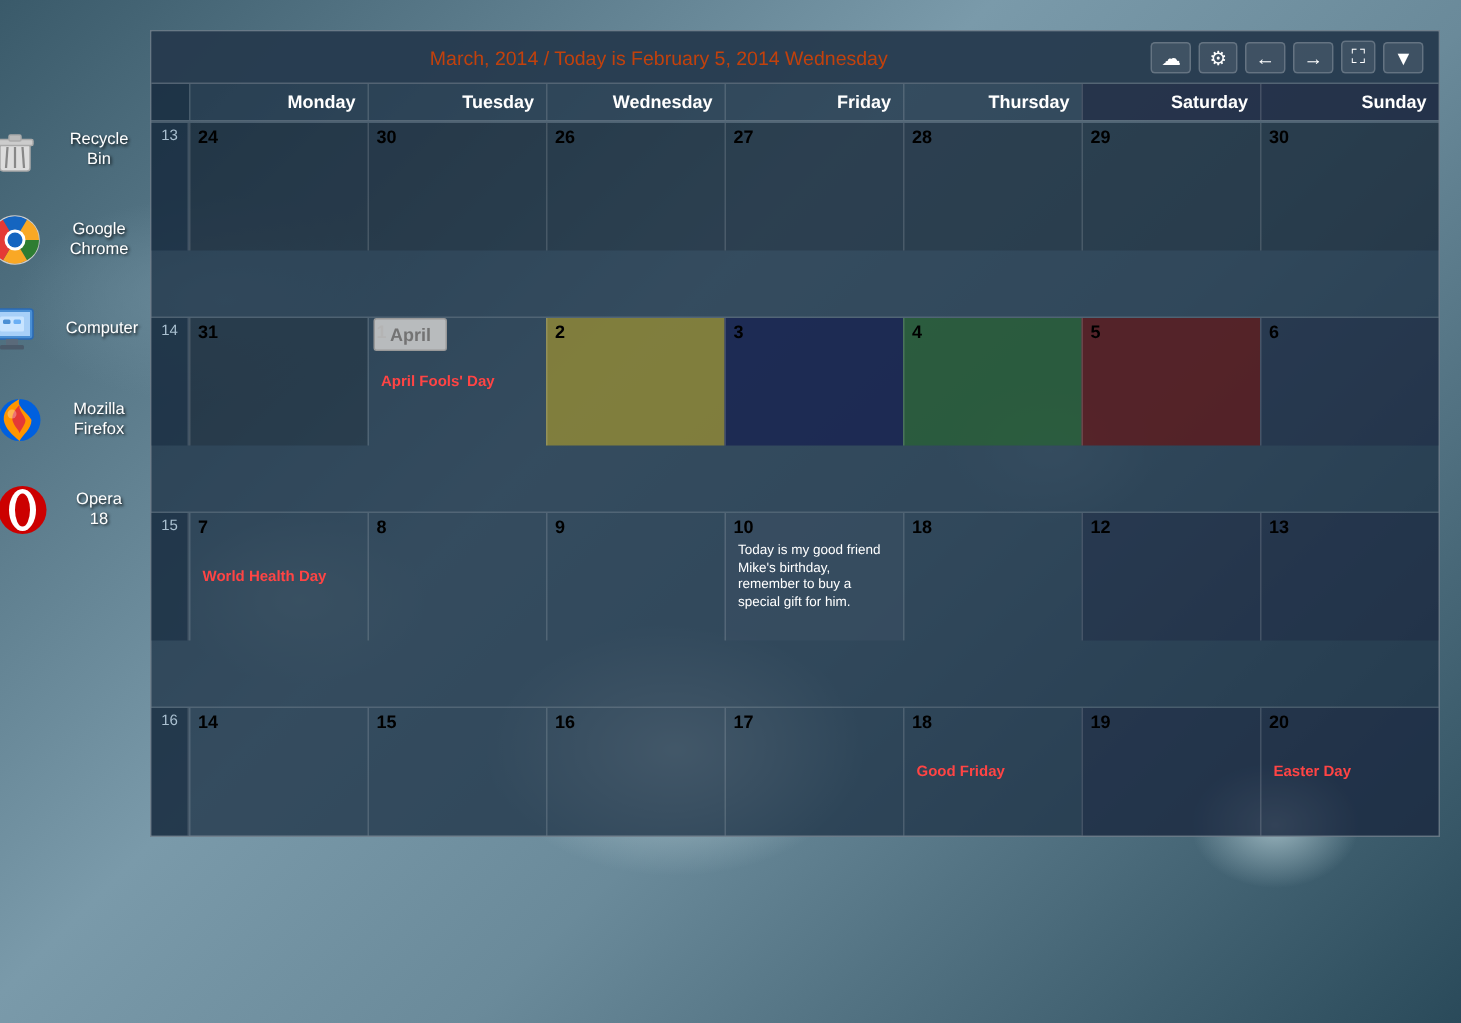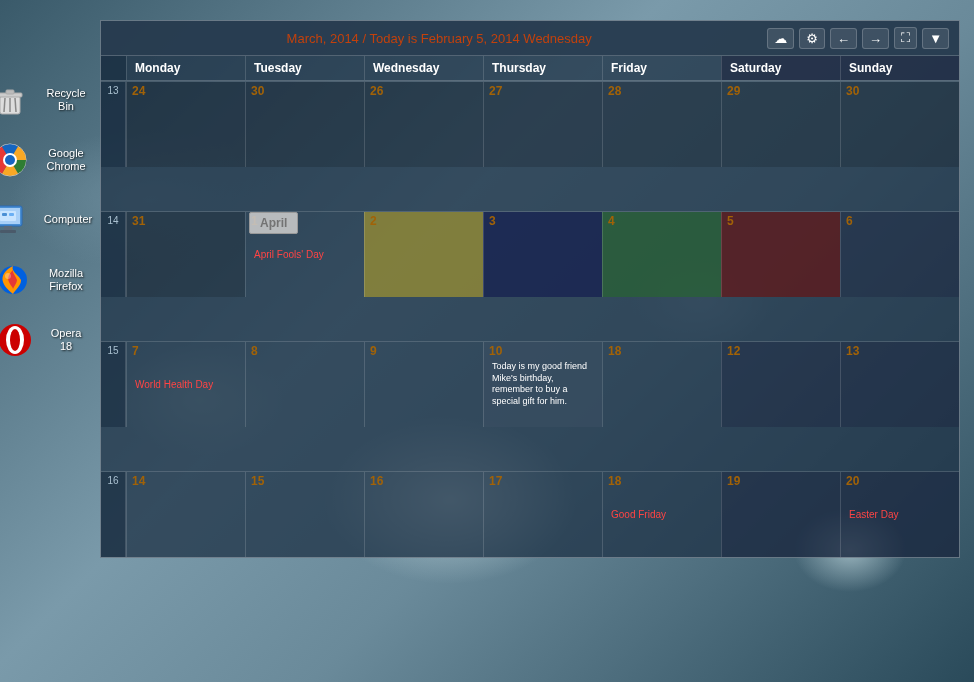--- a/index.html
+++ b/index.html
@@ -114,21 +114,21 @@
       border-bottom: 1px solid rgba(255,255,255,0.2);
     }
     .week-num-header {
       background: rgba(20,40,60,0.5);
     }
     .day-header {
       padding: 5px 8px;
       color: white;
       font-size: 12px;
       font-weight: bold;
-      text-align: left;
+      text-align: right;
       border-left: 1px solid rgba(255,255,255,0.15);
     }
     .day-header.weekend {
       background: rgba(20,20,50,0.4);
     }
 
     
     .cal-grid {
       display: flex;
       flex-direction: column;
@@ -155,35 +155,35 @@
       position: relative;
       min-height: 85px;
     }
     .cal-cell.weekend {
       background: rgba(20,20,50,0.25);
     }
     .cal-cell.prev-month {
       background: rgba(0,0,0,0.15);
     }
     .cell-date {
-      color: #a16207;
+      color: #000000;
       font-size: 12px;
       font-weight: bold;
       display: block;
       margin-bottom: 2px;
     }
 
     .event-label {
       font-size: 10px;
       padding: 1px 3px;
       border-radius: 2px;
       display: block;
       margin-top: 1px;
     }
-    .event-red { color: #ff4444; font-weight: normal; margin-top: 20px; }
+    .event-red { color: #ff4444; font-weight: bold; margin-top: 20px; }
     .event-white { color: white; font-size: 9px; line-height: 1.3; }
 
     
     .month-popup {
       position: absolute;
       background: rgba(200,200,200,0.9);
       border: 1px solid #999;
       color: #737373;
       font-size: 12px;
       font-weight: bold;
@@ -321,22 +321,22 @@
       <button class="cal-btn">⛶</button>
       <button class="cal-btn">▼</button>
     </div>
   </div>
 
   <div class="cal-days-header">
     <div class="week-num-header"></div>
     <div class="day-header">Monday</div>
     <div class="day-header">Tuesday</div>
     <div class="day-header">Wednesday</div>
+    <div class="day-header">Friday</div>
     <div class="day-header">Thursday</div>
-    <div class="day-header">Friday</div>
     <div class="day-header weekend">Saturday</div>
     <div class="day-header weekend">Sunday</div>
   </div>
 
   <div class="cal-grid">
 
     <div class="cal-row">
       <div class="week-num">13</div>
       <div class="cal-cell prev-month">
           <span class="cell-date">24</span>

